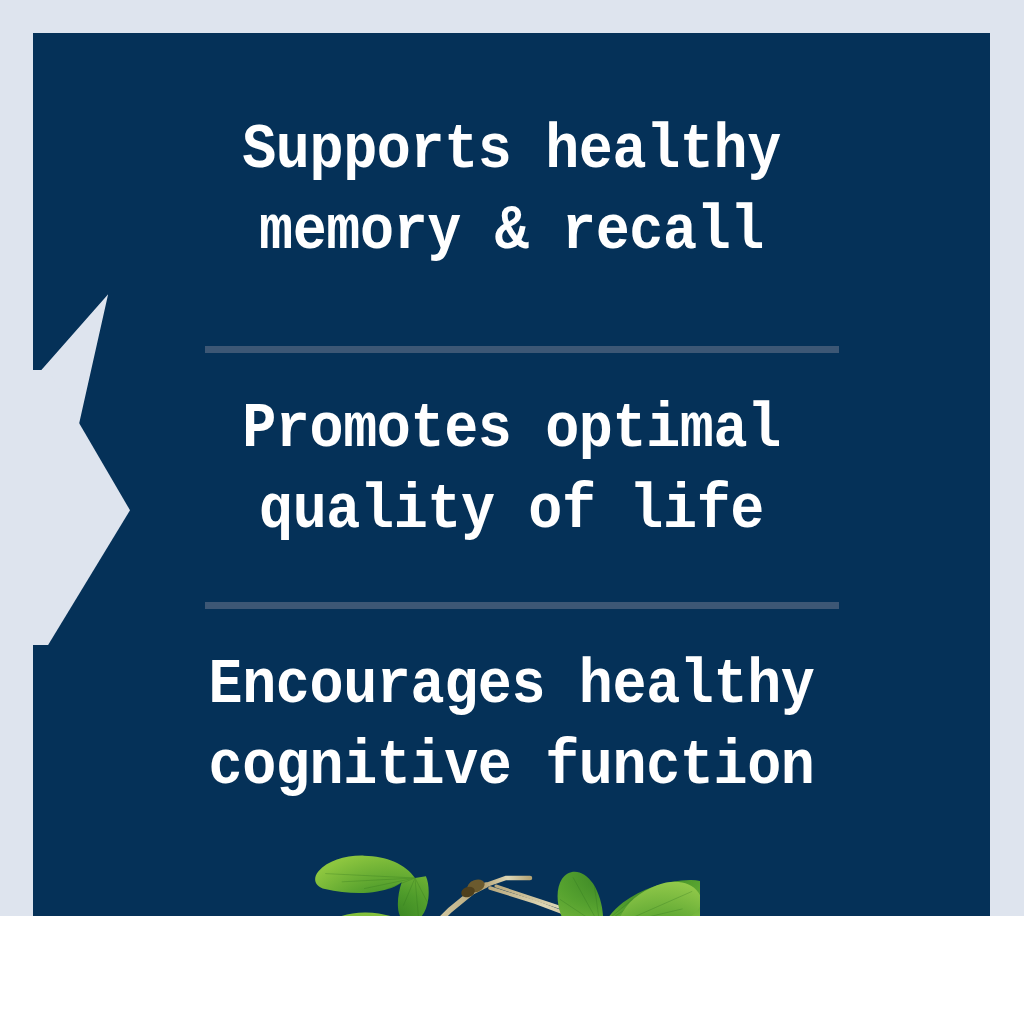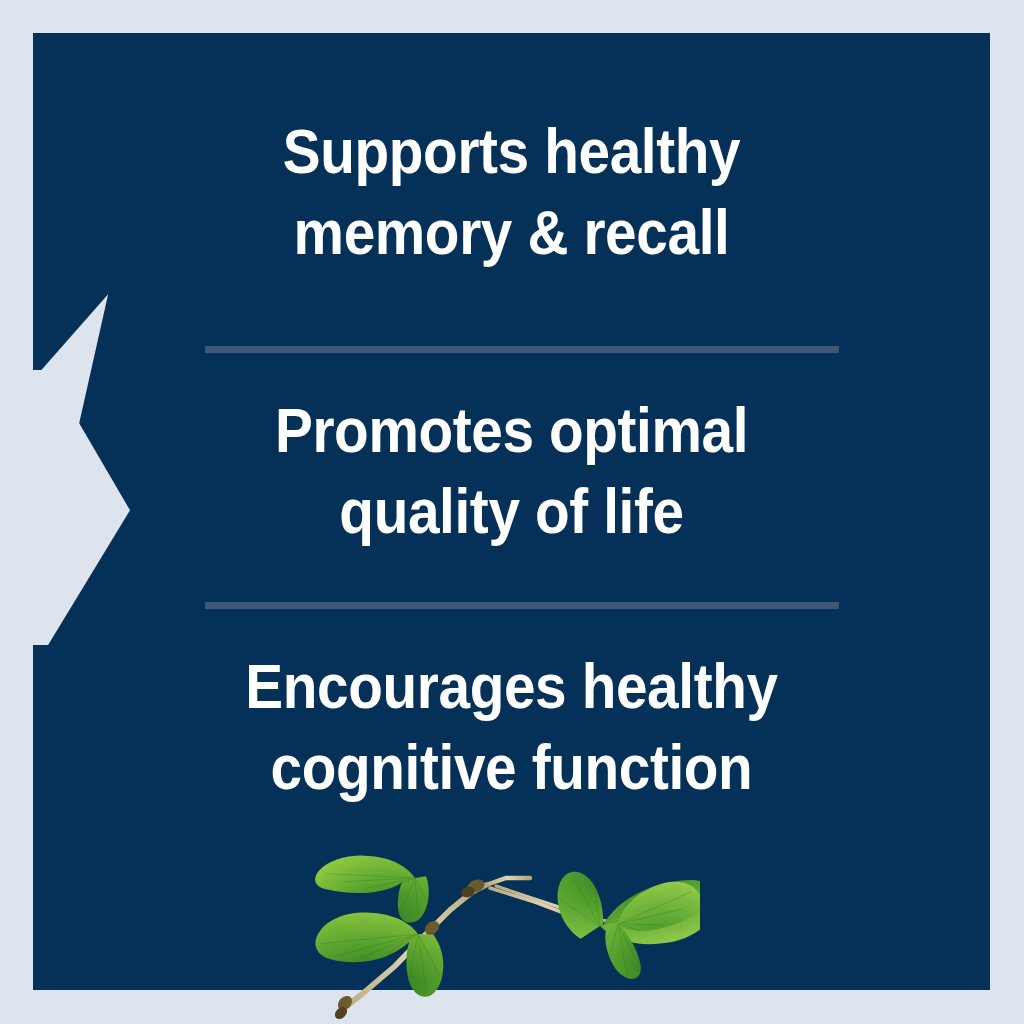--- a/index.html
+++ b/index.html
@@ -3,24 +3,24 @@
 <meta charset="utf-8">
 <style>
   html, body {
     margin: 0;
     padding: 0;
     background: #ffffff;
   }
   #root {
     position: relative;
     width: 1024px;
-    height: 1024px;
+    height: 916px;
     overflow: hidden;
     background: #dee4ee;
-    font-family: Liberation Sans, sans-serif;
+    font-family: Liberation Mono, monospace;
   }
 
   
   #panel {
     position: absolute;
     left: 33px;
     top: 33px;
     width: 957px;
     height: 957px;
     background: #053158;

